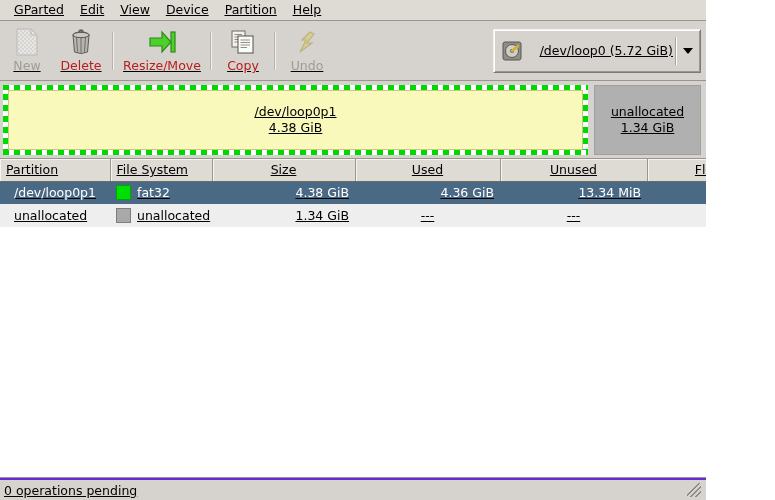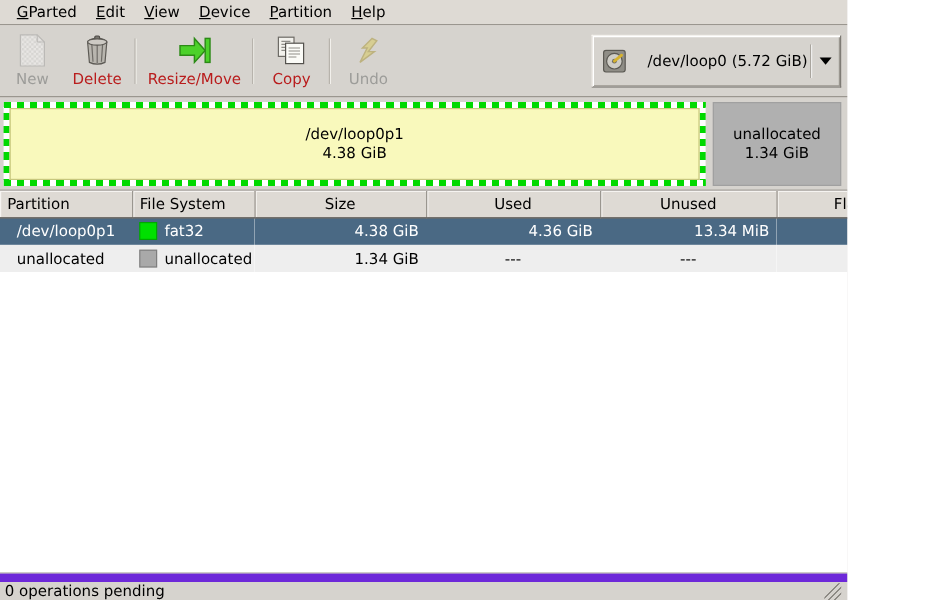--- a/index.html
+++ b/index.html
@@ -13,20 +13,21 @@
     font-family: "DejaVu Sans", "Liberation Sans", sans-serif;
     font-size: 12px;
     color: #000000;
     -webkit-font-smoothing: none;
   }
   #app {
     width: 706px; height: 500px;
     display: flex; flex-direction: column;
     background: #d6d3ce;
     position: relative;
+    text-decoration: underline;
   }
 
   
   .menubar {
     height: 21px;
     background: #dedad4;
     border-bottom: 1px solid #9a968f;
     display: flex;
     align-items: center;
     padding-left: 6px;
@@ -232,21 +233,21 @@
     box-sizing: border-box;
     flex: 0 0 auto;
   }
   .pad-left { padding-left: 14px !important; }
   .filler { flex: 1 1 auto; background: #ffffff; }
 
   
   .statusbar {
     height: 22px;
     background: #d6d3ce;
-    border-top: 7px solid #6d28d9;
+    border-top: 2px solid #6d28d9;
     display: flex;
     align-items: center;
     padding: 0 4px;
     box-sizing: border-box;
     flex: 0 0 auto;
     font-size: 12.5px;
     position: relative;
   }
   .status-text { flex: 1 1 auto; }
   .grip {

